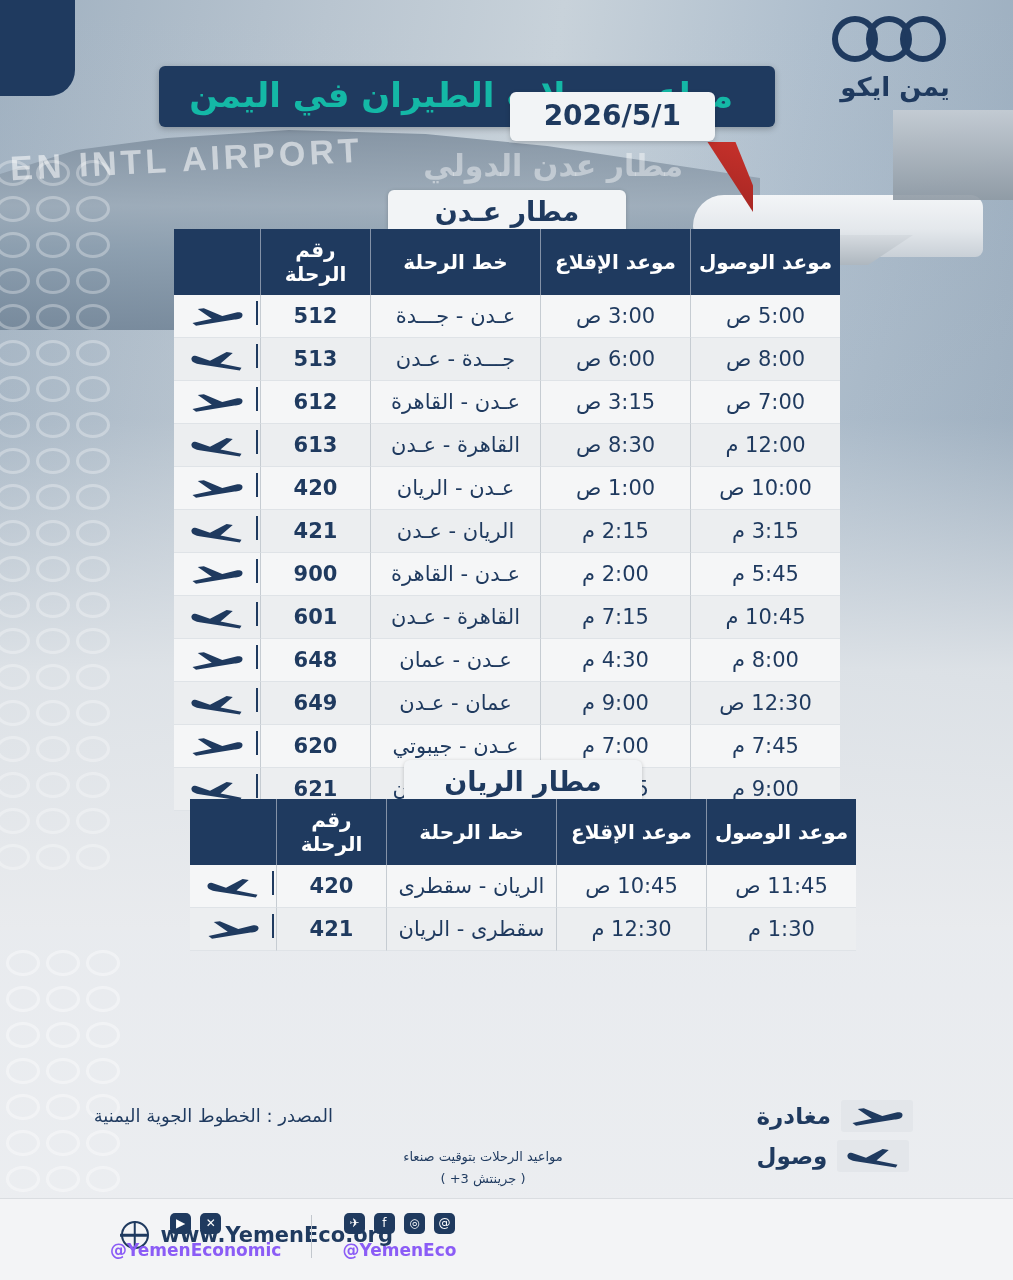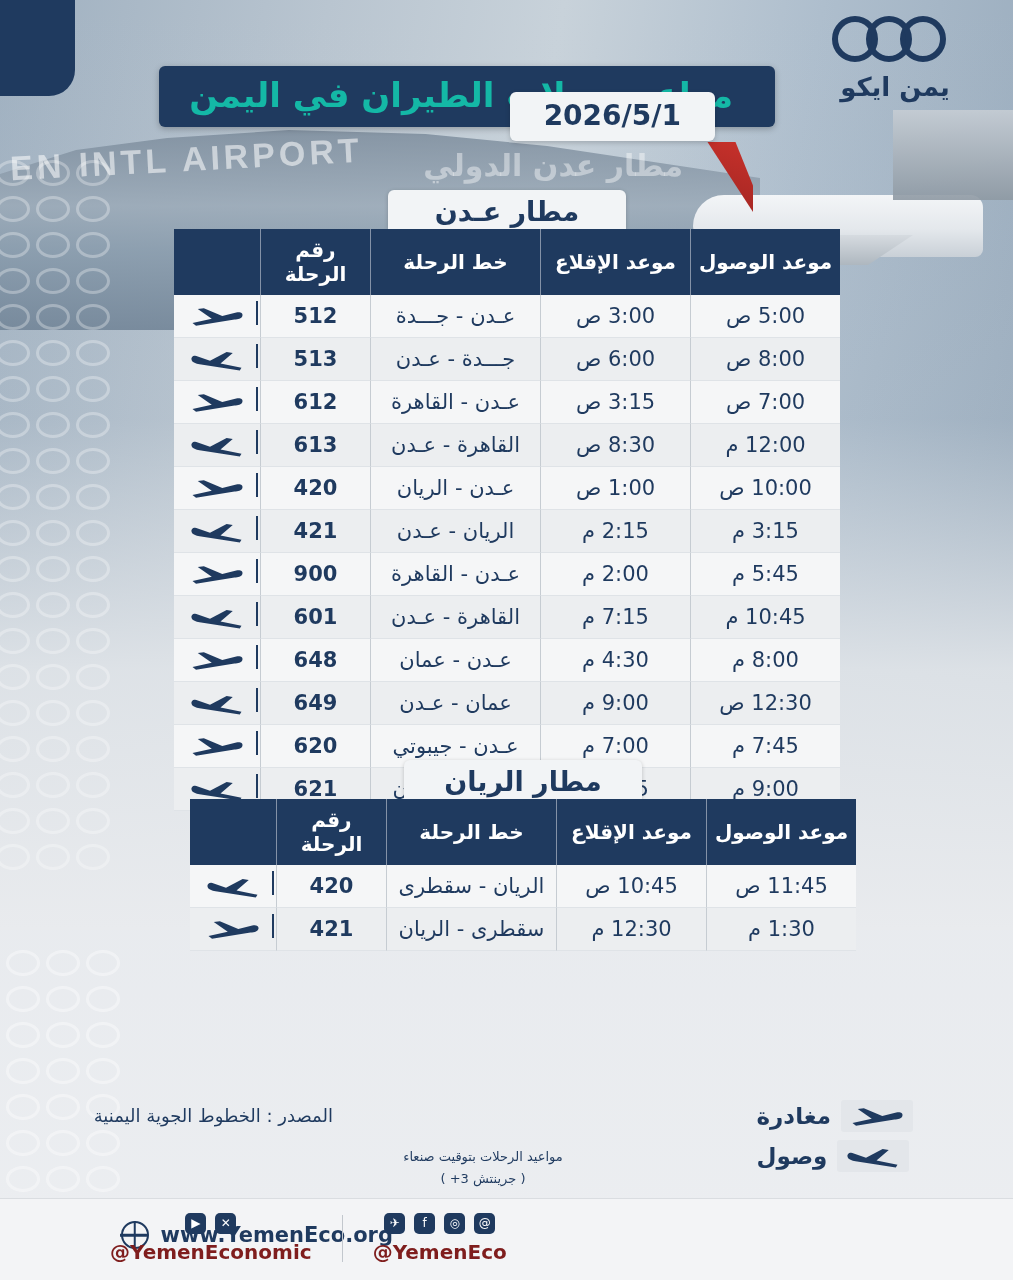--- a/index.html
+++ b/index.html
@@ -196,21 +196,21 @@
   .socials {
     position: absolute; left: 110px; top: 14px; display: flex; gap: 30px; direction: ltr;
   }
   .sgroup { text-align: center; }
   .sicons { display: flex; gap: 9px; align-items: center; justify-content: center; }
   .sic {
     width: 21px; height: 21px; border-radius: 5px; background: #1f3a5f;
     color: #fff; font-size: 12px; line-height: 21px; text-align: center;
     font-family: "DejaVu Sans", sans-serif;
   }
-  .shandle { margin-top: 6px; color: #7f1d1d; font-size: 20px; font-weight: bold; }
+  .shandle { margin-top: 6px; color: #8b5cf6; font-size: 17px; font-weight: bold; }
   .sdiv { width: 1px; background: #c2c7cd; margin: 2px 0; }
 </style>
 </head>
 <body>
 
 <div class="page">
 
   <div class="photo-band">
     <div class="terminal"></div>
     <div class="terminal-text">EN INTL AIRPORT</div>

